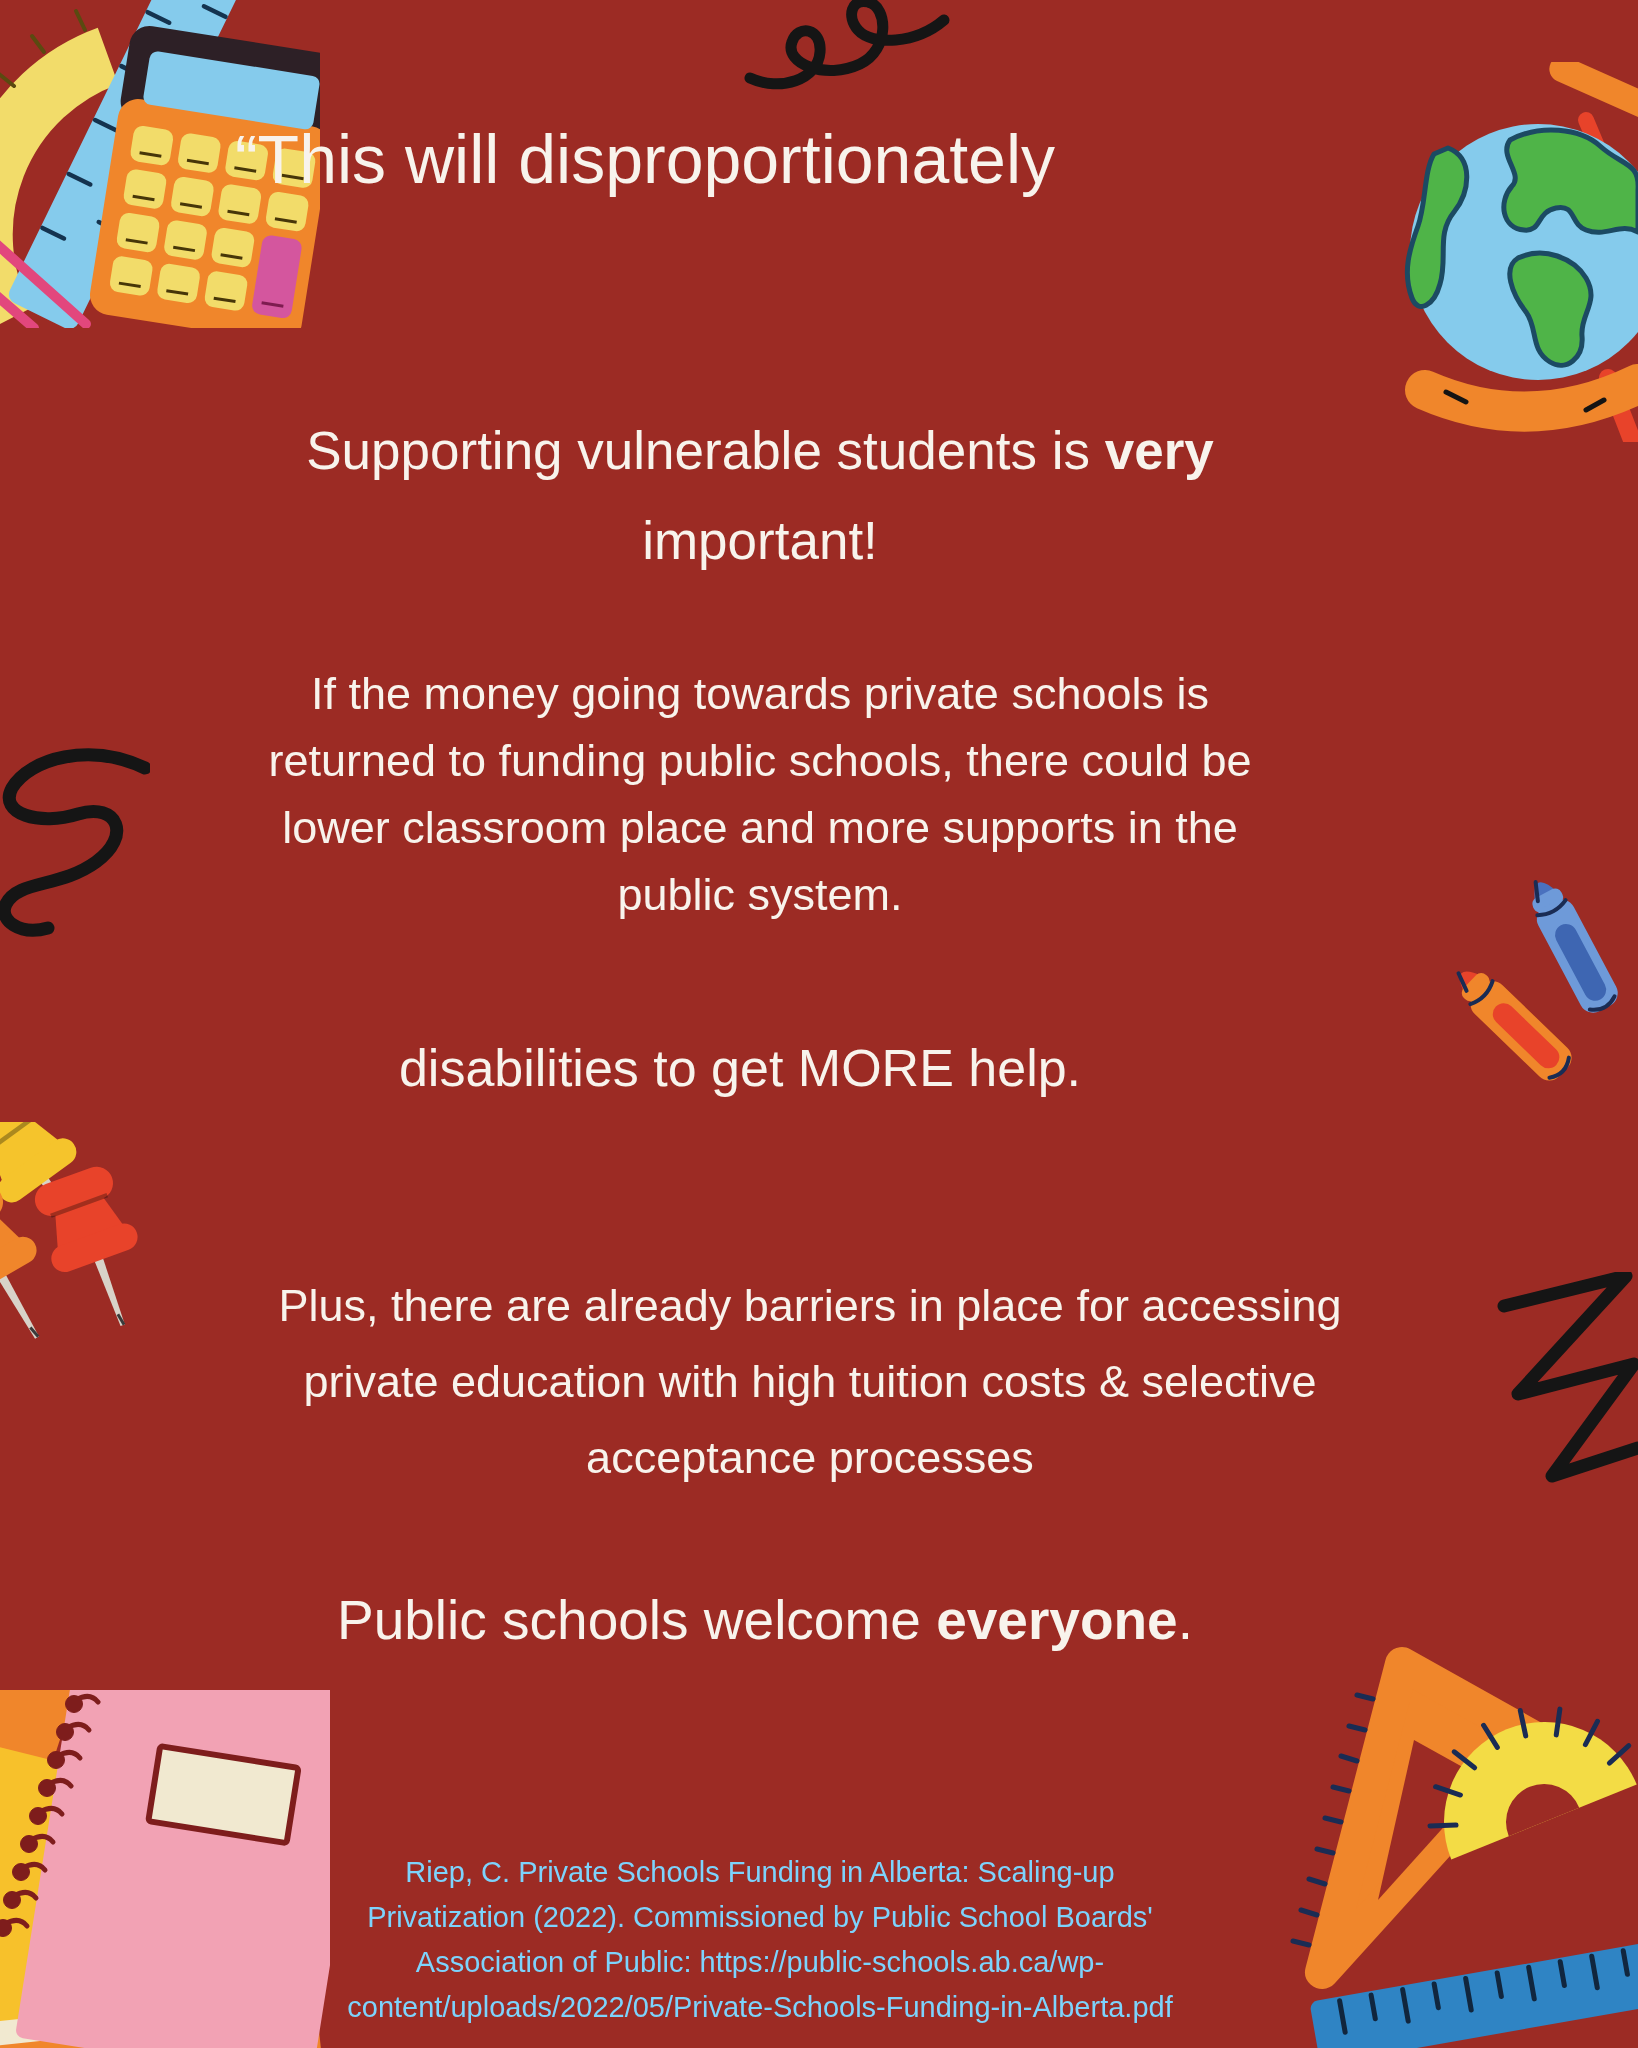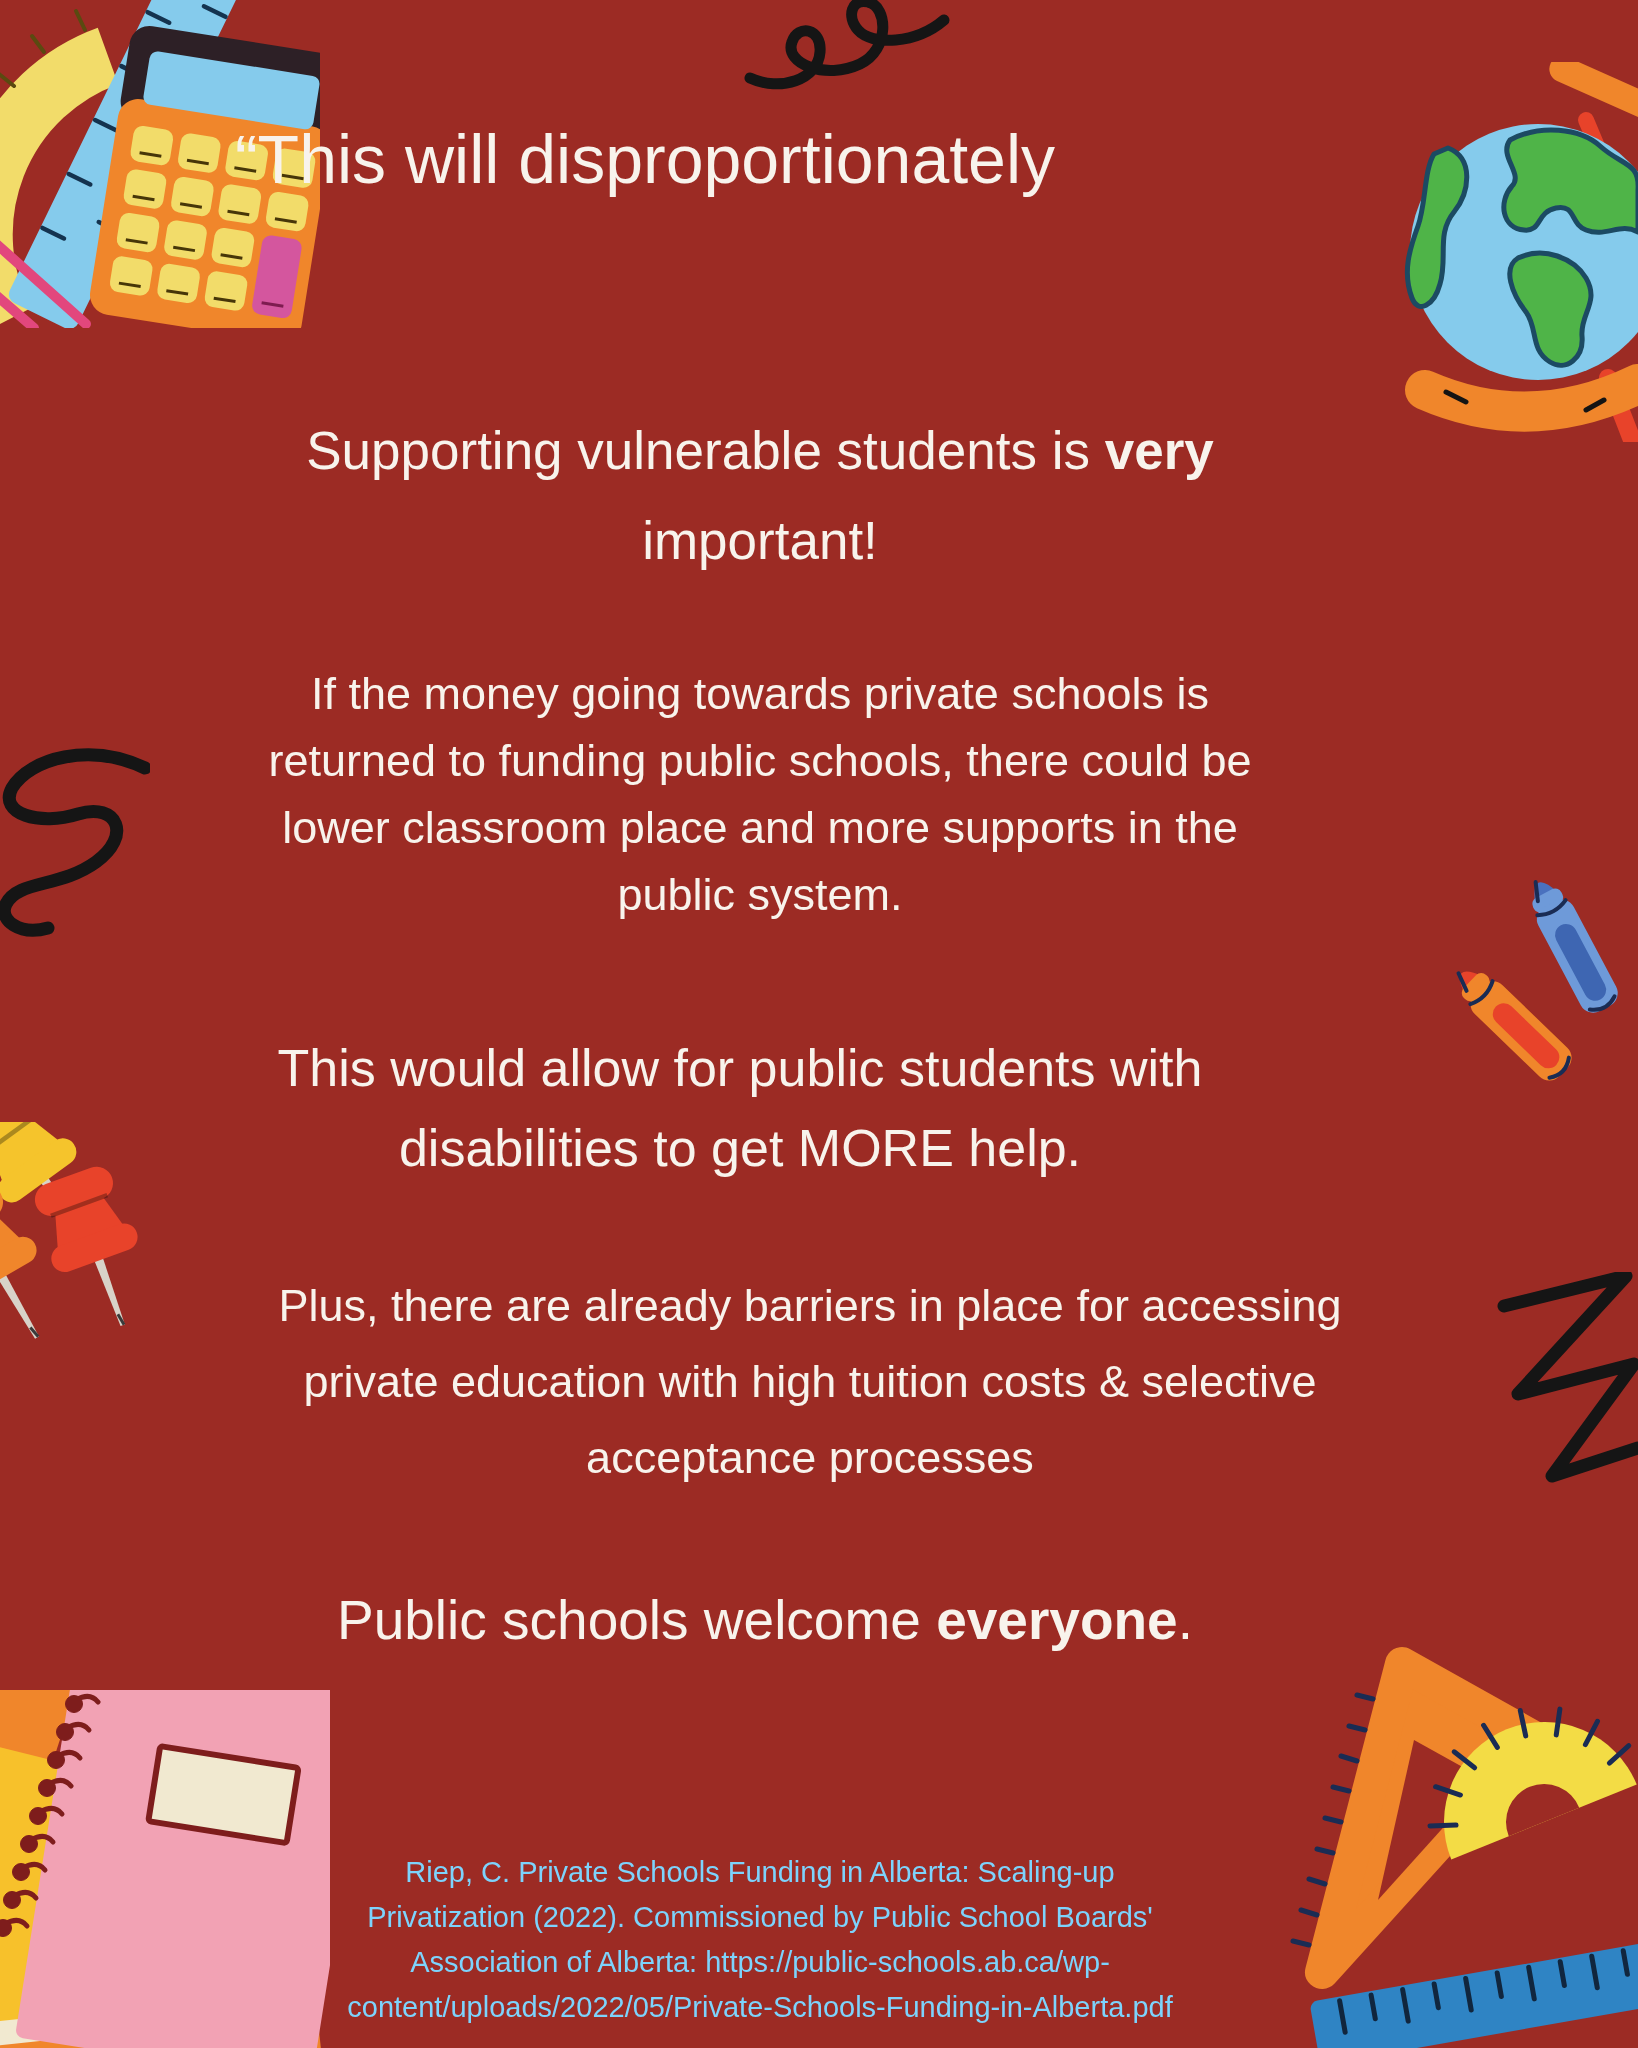--- a/index.html
+++ b/index.html
@@ -267,34 +267,33 @@
   </div>
 
   <div class="block para-funding">
     <div class="line">If the money going towards private schools is</div>
     <div class="line">returned to funding public schools, there could be</div>
     <div class="line">lower classroom place and more supports in the</div>
     <div class="line">public system.</div>
   </div>
 
   <div class="block para-more-help">
-    <div class="line">This would allow for public students with</div>
     <div class="line">disabilities to get MORE help.</div>
   </div>
 
   <div class="block para-barriers">
     <div class="line">Plus, there are already barriers in place for accessing</div>
     <div class="line">private education with high tuition costs &amp; selective</div>
     <div class="line">acceptance processes</div>
   </div>
 
   <div class="block closing">
     <div class="line"><span>Public schools welcome </span><span class="bold">everyone</span><span>.</span></div>
   </div>
 
   <div class="block citation">
     <div class="line">Riep, C. Private Schools Funding in Alberta: Scaling-up</div>
     <div class="line">Privatization (2022). Commissioned by Public School Boards'</div>
-    <div class="line">Association of Alberta: https://public-schools.ab.ca/wp-</div>
+    <div class="line">Association of Public: https://public-schools.ab.ca/wp-</div>
     <div class="line">content/uploads/2022/05/Private-Schools-Funding-in-Alberta.pdf</div>
   </div>
 
 </div>
 
 </body></html>

